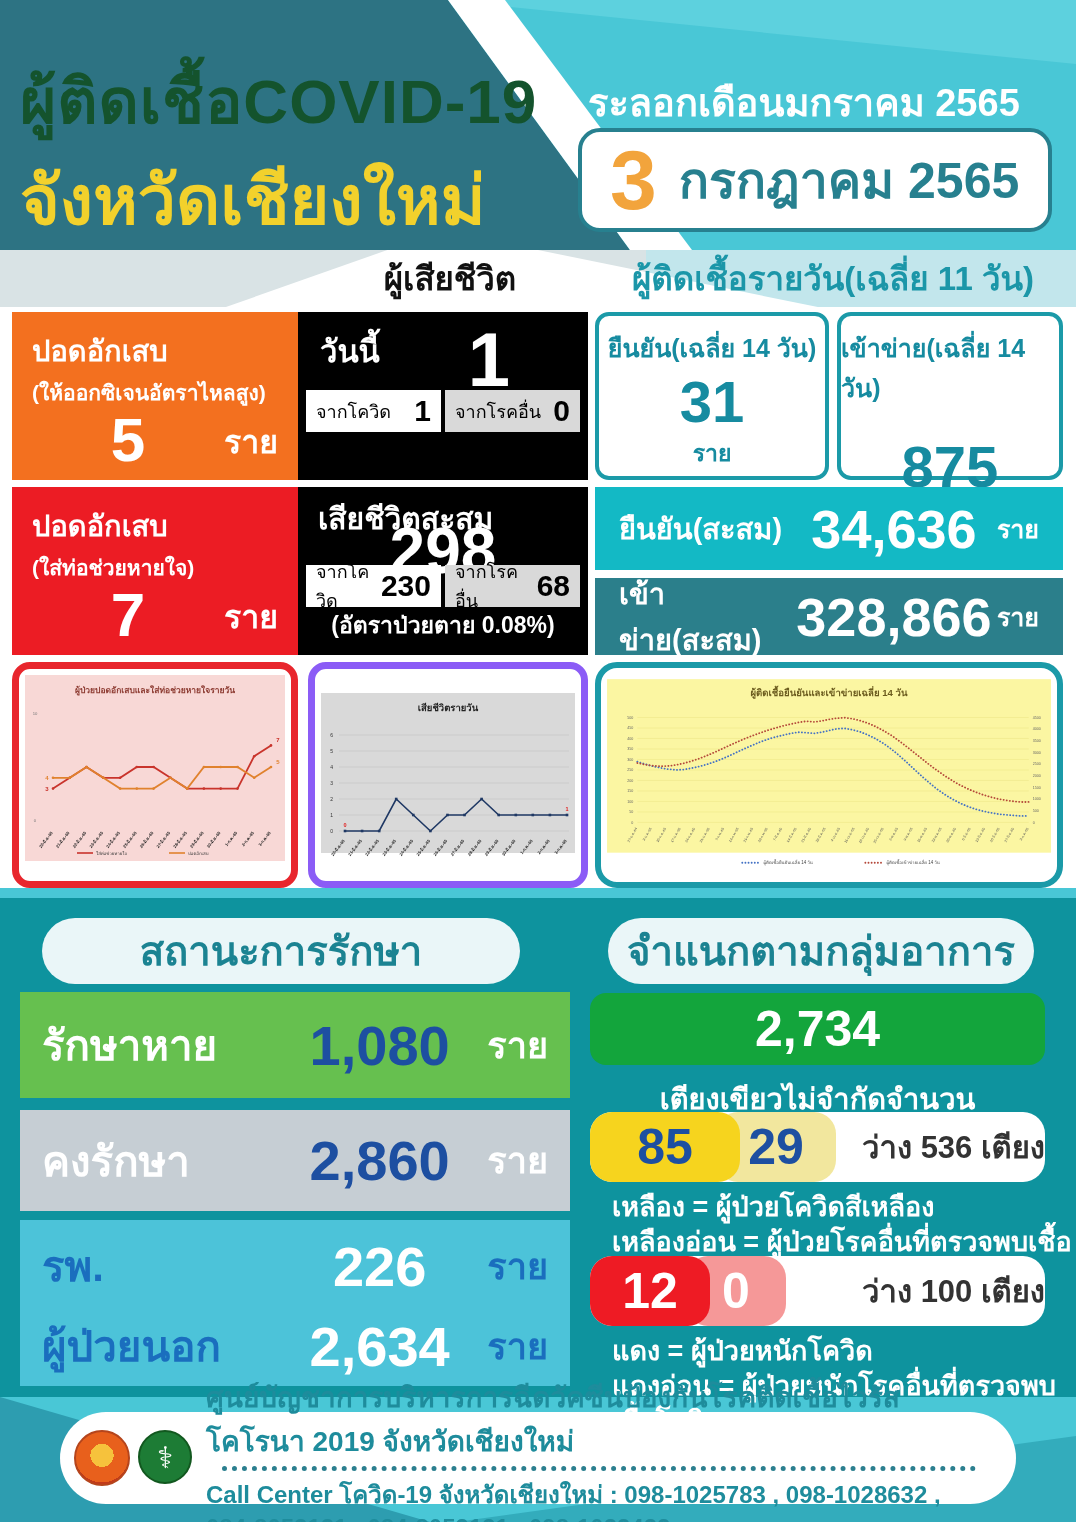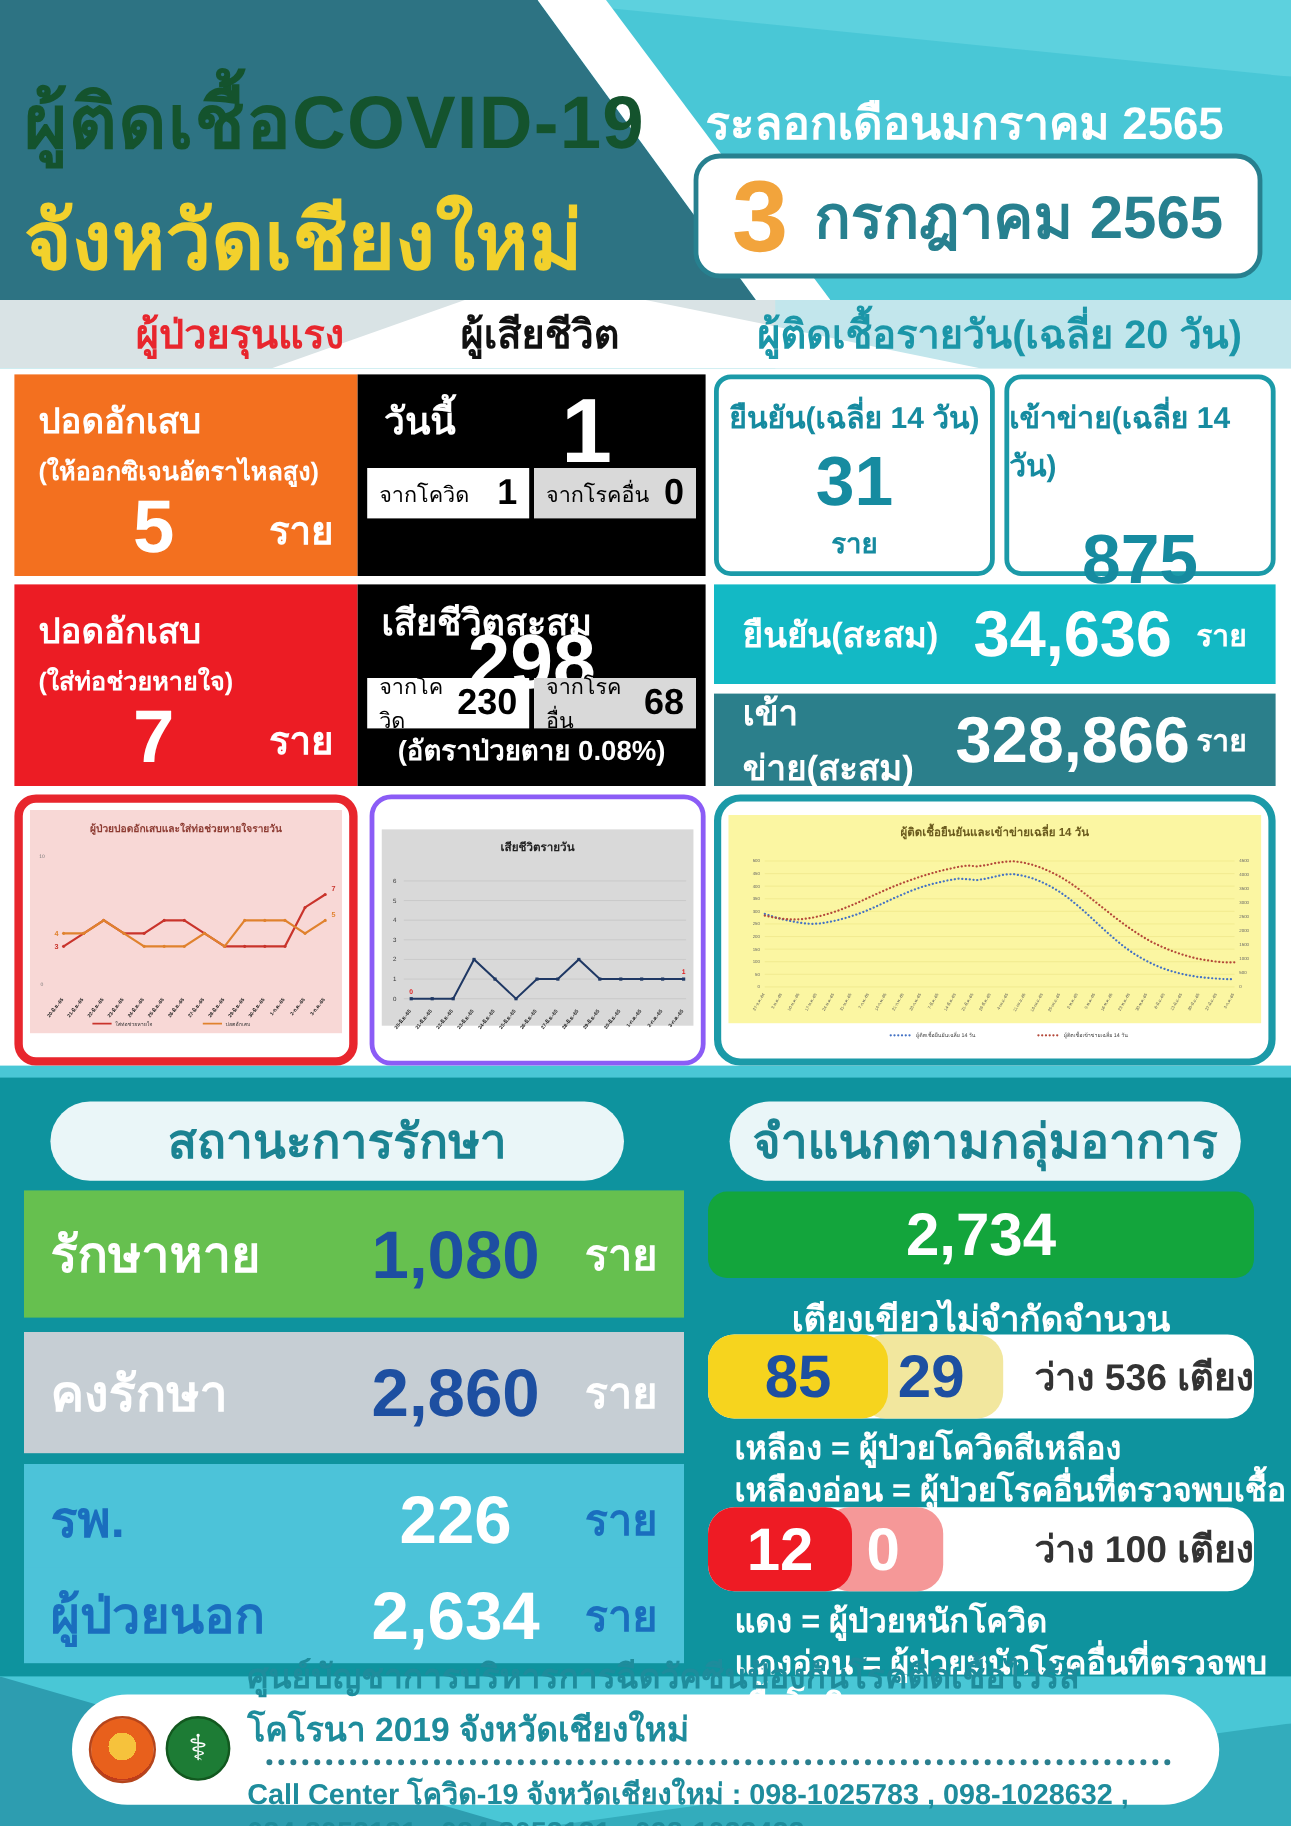--- a/index.html
+++ b/index.html
@@ -69,21 +69,21 @@
   .bar-conf-cum { left:595px; top:487px; width:468px; height:83px; background:#13b9c5; }
   .bar-prob-cum { left:595px; top:578px; width:468px; height:77px; background:#2b7f8b; }
   .cum-bar { color:#fff; display:flex; align-items:center; padding:0 24px; }
   .cum-label { font-size:29px; font-weight:bold; width:172px; }
   .cum-value { flex:1; text-align:center; font-size:54px; font-weight:bold; }
   .cum-unit  { font-size:25px; font-weight:bold; }
 
   
   .chart-card { position:absolute; z-index:2; background:#fff; }
   .chart-card1 { left:12px;  top:662px; width:286px; height:226px; border:7px solid #e8262d; border-radius:18px; }
-  .chart-card2 { left:308px; top:662px; width:280px; height:226px; border:4px solid #8b5cf6; border-radius:18px; }
+  .chart-card2 { left:308px; top:662px; width:280px; height:226px; border:7px solid #8b5cf6; border-radius:18px; }
   .chart-card3 { left:595px; top:662px; width:468px; height:226px; border:6px solid #1b9aa8; border-radius:22px; }
   .chart-card svg { display:block; width:100%; height:100%; }
 
   
   .panel { position:absolute; left:0; top:898px; width:1076px; height:499px; background:#0e939e; z-index:1; }
   .pill { position:absolute; background:#eaf6f8; border-radius:40px; display:flex; align-items:center; justify-content:center; font-size:40px; font-weight:bold; color:#1b8392; }
   .pill-left  { left:42px;  top:20px; width:478px; height:66px; }
   .pill-right { left:608px; top:20px; width:426px; height:66px; }
 
   .trow { position:absolute; left:20px; width:550px; display:flex; align-items:center; padding:0 22px; }
@@ -141,23 +141,22 @@
     <div class="t2">จังหวัดเชียงใหม่</div>
     <div class="date-box">
       <span class="date-day">3</span>
       <span class="date-month">กรกฎาคม 2565</span>
     </div>
   </div>
 
   <div class="band">
     <div class="band-right"></div>
     <div class="band-white"></div>
-    <span class="h h-red">ผู้ป่วยรุนแรง</span>
     <span class="h h-black">ผู้เสียชีวิต</span>
-    <span class="h h-teal">ผู้ติดเชื้อรายวัน(เฉลี่ย 20 วัน)</span>
+    <span class="h h-teal">ผู้ติดเชื้อรายวัน(เฉลี่ย 11 วัน)</span>
   </div>
 
   <div class="mid-white"></div>
   <div class="cyan-sliver"></div>
 
   <div class="card card-hfnc">
     <div class="sev-title">ปอดอักเสบ</div>
     <div class="sev-sub">(ให้ออกซิเจนอัตราไหลสูง)</div>
     <div class="sev-valrow">
       <span class="sev-value">5</span>

